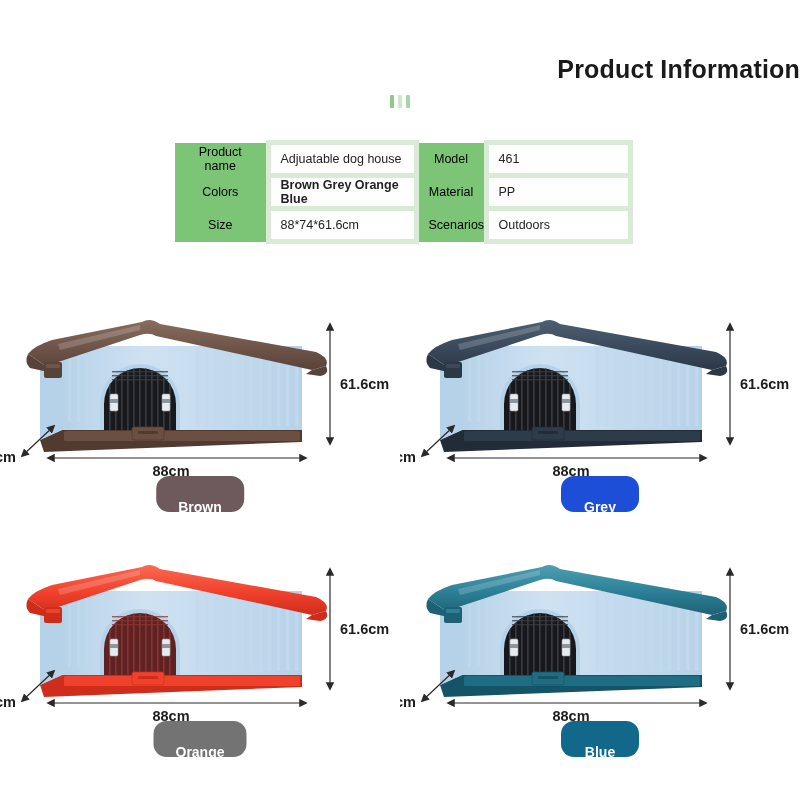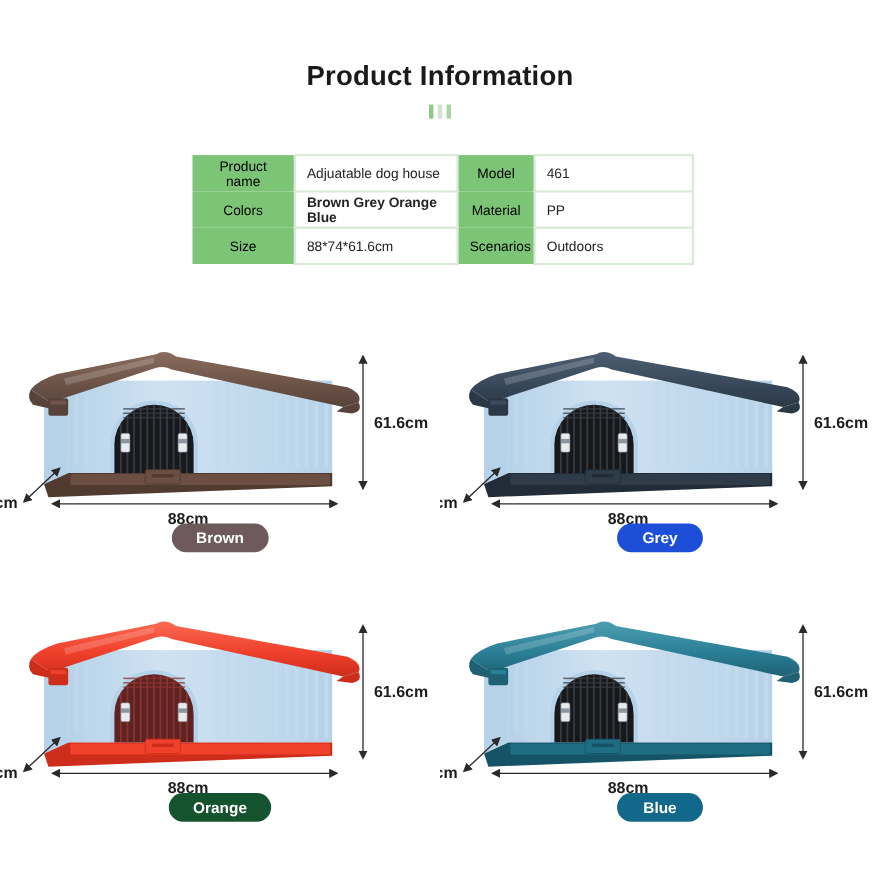--- a/index.html
+++ b/index.html
@@ -18,21 +18,21 @@
     height: 800px;
     background: #ffffff;
   }
 
   
   .page-title {
     position: absolute;
     top: 55px;
     left: 0;
     width: 800px;
-    text-align: center;
+    text-align: right;
     font-size: 25px;
     font-weight: bold;
     color: #1a1a1a;
     letter-spacing: 0.2px;
   }
 
   .title-accent {
     position: absolute;
     top: 95px;
     left: 0;
@@ -67,21 +67,21 @@
   .spec-table td.k {
     background: #7cc576;
     color: #000000;
     text-align: center;
     border: none;
   }
   .spec-table td.v {
     background: #ffffff;
     color: #232323;
     text-align: left;
-    border: 2px solid #14b8a6;
+    border: 5px solid #14b8a6;
   }
   .col-k1 { width: 93px; }
   .col-v1 { width: 148px; }
   .col-k2 { width: 70px; }
   .col-v2 { width: 144px; }
 
   
   .variants {
     position: absolute;
     left: 0;
@@ -108,21 +108,21 @@
 
   
   .pill {
     position: absolute;
     left: 50%;
     transform: translateX(-50%);
     top: 186px;
     min-width: 78px;
     height: 26px;
     line-height: 26px;
-    padding: 0 22px;
+    padding: 18px 22px;
     border-radius: 13px;
     color: #ffffff;
     font-size: 14px;
     text-align: center;
     white-space: nowrap;
   }
 
   svg { display: block; }
   .dimtext {
     font-family: "Liberation Sans", sans-serif;
@@ -419,21 +419,21 @@
             <rect x="138" y="141" width="20" height="3" rx="1" fill="#cf2d1c"></rect>
             <path d="M40 136 L62 124 L62 140 L40 150 Z" fill="#b6d2e8" opacity="0.9"></path>
             <line x1="330" y1="34" x2="330" y2="154" stroke="#2a2a2a" stroke-width="1.2" marker-start="url(#ahs)" marker-end="url(#ahe)"></line>
             <text class="dimtext" x="340" y="99">61.6cm</text>
             <line x1="48" y1="168" x2="306" y2="168" stroke="#2a2a2a" stroke-width="1.2" marker-start="url(#ahs)" marker-end="url(#ahe)"></line>
             <text class="dimtext" x="171" y="186" text-anchor="middle">88cm</text>
             <line x1="22" y1="166" x2="54" y2="136" stroke="#2a2a2a" stroke-width="1.2" marker-start="url(#ahs)" marker-end="url(#ahe)"></line>
             <text class="dimtext" x="16" y="172" text-anchor="end">74cm</text>
           </svg>
         </div>
-      <div class="pill" id="pill2" style="background: #14532d;">Orange</div>
+      <div class="pill" id="pill2" style="background: #737373;">Orange</div>
     </div>
 
     <div class="variant">
       <div class="figure" id="fig3">
           <svg width="400" height="195" viewBox="0 0 400 195" xmlns="http://www.w3.org/2000/svg">
             <defs>
               <marker id="ahe" viewBox="0 0 10 10" refX="8" refY="5" markerWidth="7" markerHeight="7" orient="auto-start-reverse">
                 <path d="M0 0 L10 5 L0 10 z" fill="#2a2a2a"></path>
               </marker>
               <marker id="ahs" viewBox="0 0 10 10" refX="8" refY="5" markerWidth="7" markerHeight="7" orient="auto-start-reverse">

